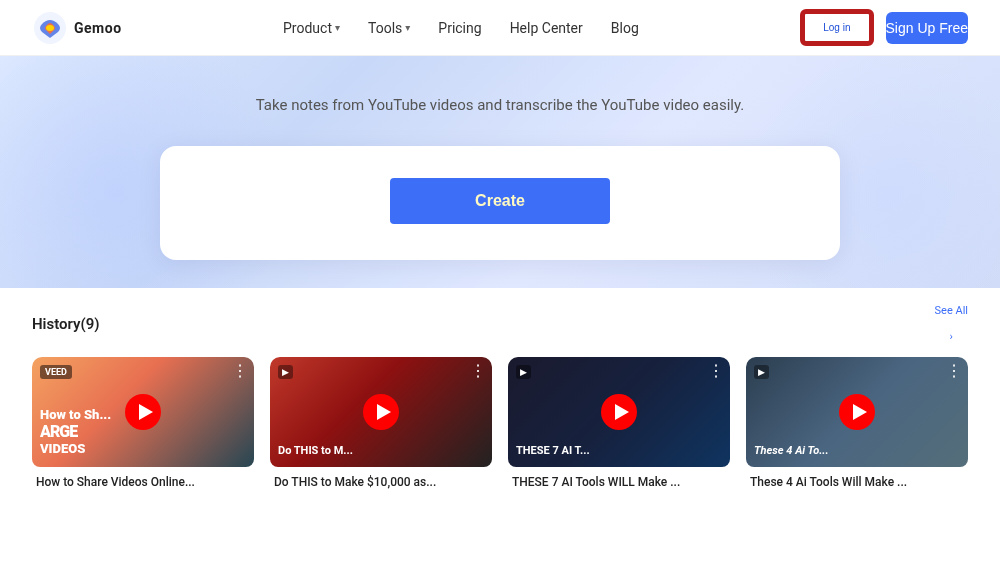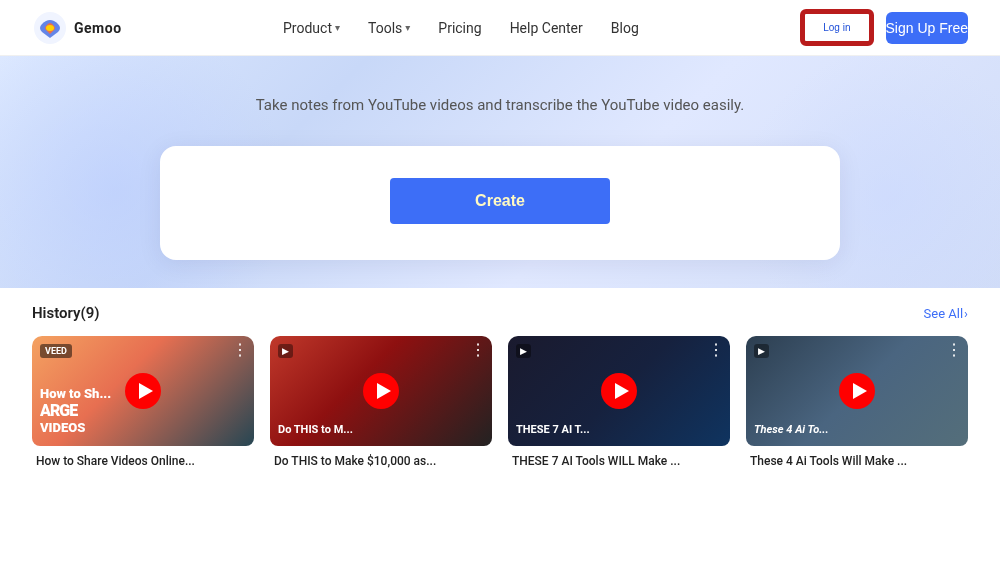--- a/index.html
+++ b/index.html
@@ -52,21 +52,21 @@
     .url-input-wrap { display: flex; align-items: center; border: 1.5px solid #e0e0e0; border-radius: 8px; padding: 0 14px; height: 46px; background: #fff; margin-bottom: 22px; }
     .yt-icon-small { width: 22px; height: 16px; margin-right: 10px; flex-shrink: 0; }
     .url-input { border: none; outline: none; flex: 1; font-size: 14px; color: #333; background: transparent; }
     .url-input::placeholder { color: #aaa; }
     .btn-create { display: block; width: 220px; margin: 0 auto; padding: 14px 0; background: #3d6ef7; color: #fef9c3; border: none; border-radius: 4px; font-size: 16px; font-weight: 600; cursor: pointer; }
 
     
     .history-section { padding: 16px 32px 16px; background: #fff; }
     .history-header { display: flex; align-items: center; justify-content: space-between; margin-bottom: 14px; }
     .history-title { font-size: 15px; font-weight: 600; color: #222; }
-    .see-all { font-size: 13px; color: #3d6ef7; cursor: pointer; display: flex; align-items: center; gap: 1px; }
+    .see-all { font-size: 11px; color: #3d6ef7; cursor: pointer; display: flex; align-items: center; gap: 13px; flex-direction: column; }
 
     .history-grid { display: grid; grid-template-columns: repeat(4, 1fr); gap: 16px; }
     .video-card { border-radius: 10px; overflow: hidden; background: #fff; cursor: pointer; }
     .video-thumb { position: relative; width: 100%; height: 110px; overflow: hidden; border-radius: 8px; }
 
     
     .thumb-1 { background: linear-gradient(135deg, #f4a261 0%, #e76f51 40%, #264653 100%); }
     .thumb-2 { background: linear-gradient(135deg, #c0392b 0%, #8e1010 40%, #222 100%); }
     .thumb-3 { background: linear-gradient(135deg, #1a1a2e 0%, #16213e 50%, #0f3460 100%); }
     .thumb-4 { background: linear-gradient(135deg, #2c3e50 0%, #4a6580 50%, #546e7a 100%); }

